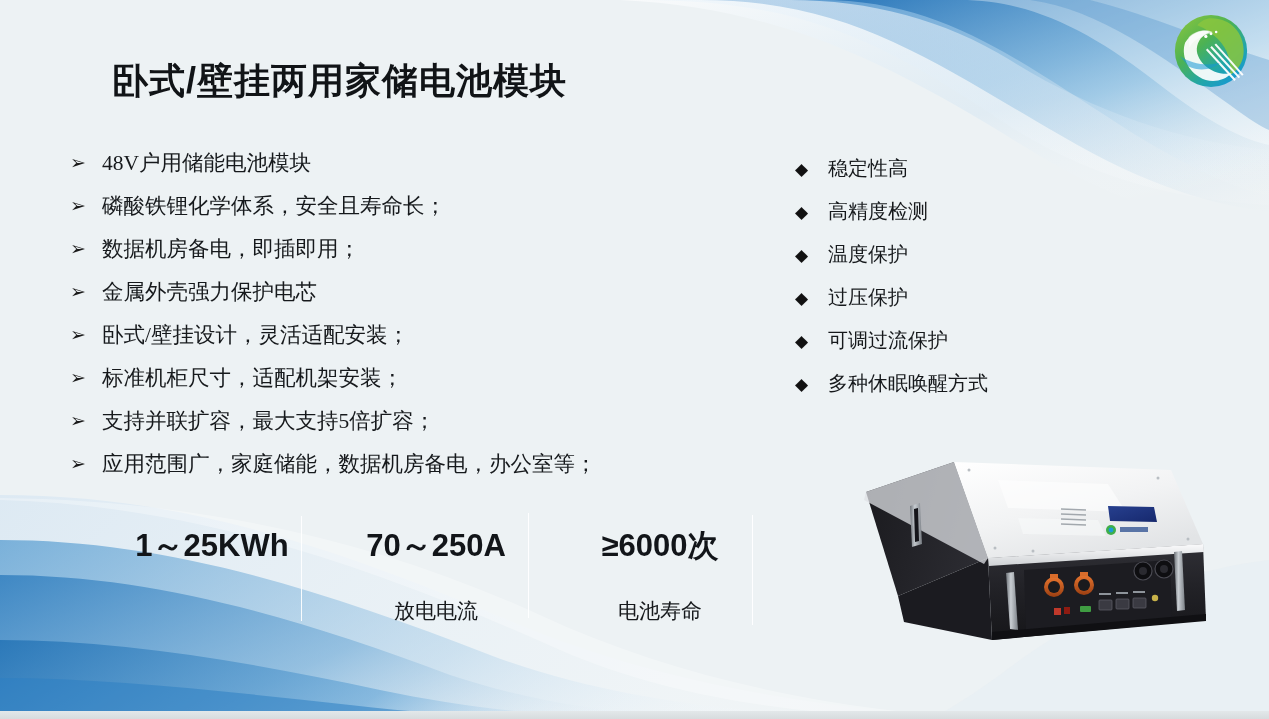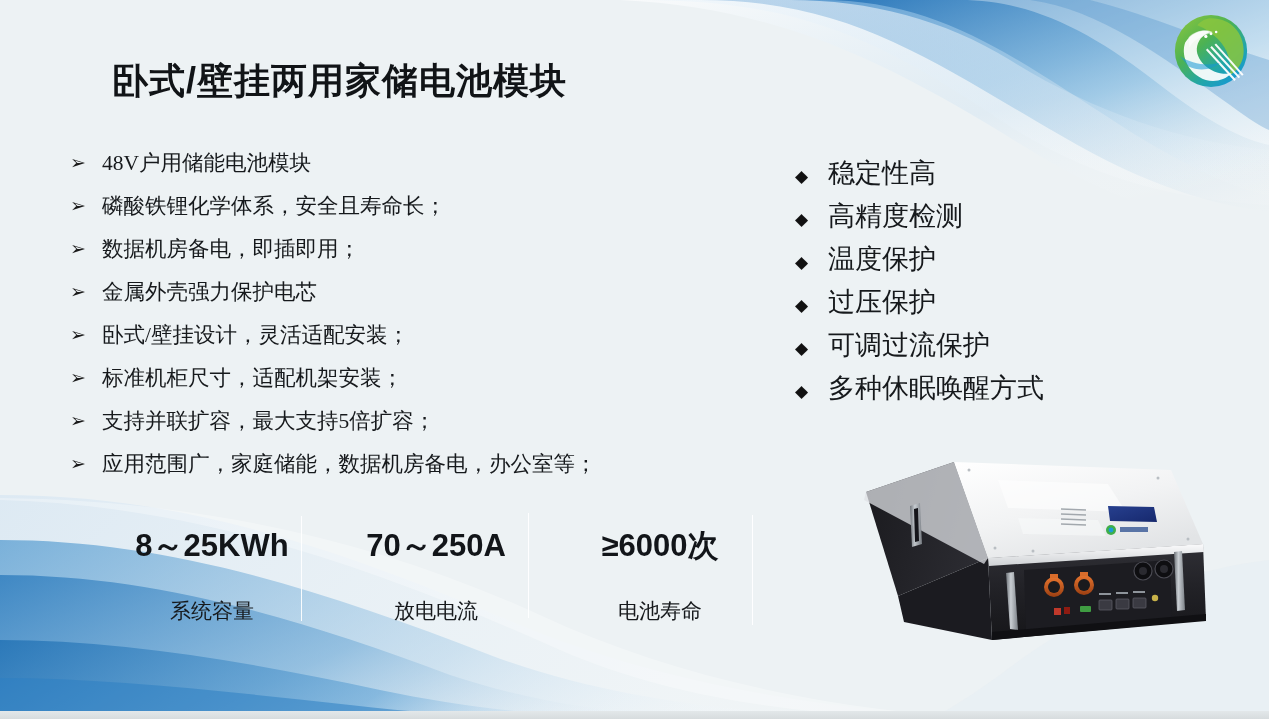--- a/index.html
+++ b/index.html
@@ -53,21 +53,21 @@
     position:absolute;left:795px;top:155px;width:300px;
   }
   .rrow{
     display:flex;align-items:baseline;height:43px;
   }
   .rmark{
     width:33px;flex:0 0 33px;font-size:17px;color:#111;line-height:1;
     font-family:"DejaVu Sans",sans-serif;
   }
   .rtext{
-    font-size:27px;color:#16191c;white-space:nowrap;
+    font-size:20px;color:#16191c;white-space:nowrap;
     font-family:Liberation Sans, sans-serif;
   }
 
   
   #stats{
     position:absolute;left:100px;top:512px;width:680px;height:115px;
     display:flex;
   }
   .stat{
     width:224px;text-align:center;position:relative;
@@ -255,22 +255,21 @@
       <span class="rtext">可调过流保护</span>
     </div>
     <div class="rrow">
       <span class="rmark">◆</span>
       <span class="rtext">多种休眠唤醒方式</span>
     </div>
   </div>
 
   <div id="stats">
     <div class="stat">
-      <div class="stat-value">8～25KWh</div>
-      <div class="stat-label">系统容量</div>
+      <div class="stat-value">1～25KWh</div>
     </div>
     <div class="stat">
       <div class="stat-value">70～250A</div>
       <div class="stat-label">放电电流</div>
     </div>
     <div class="stat">
       <div class="stat-value">≥6000次</div>
       <div class="stat-label">电池寿命</div>
     </div>
   </div>

